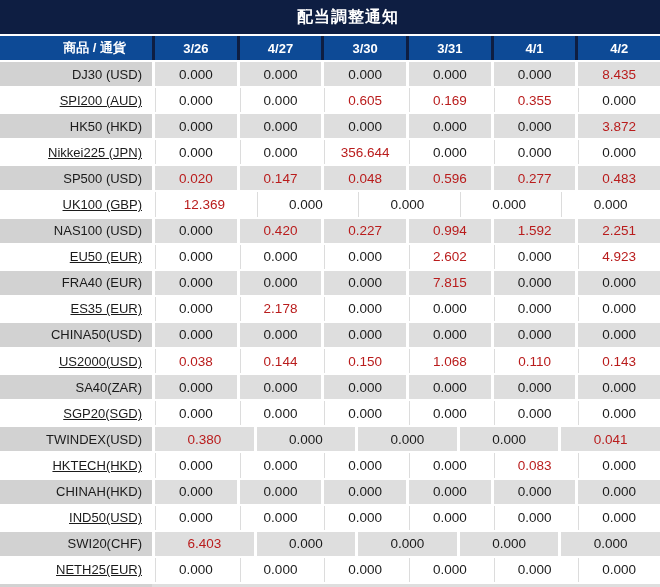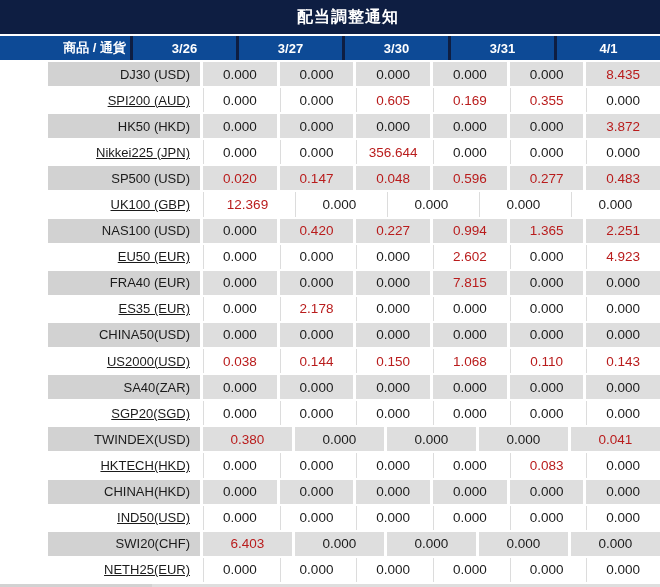--- a/index.html
+++ b/index.html
@@ -12,50 +12,51 @@
     letter-spacing:1px;
     padding-left:36px;
   }
 
   .header{display:flex;height:26px;box-sizing:border-box;border-bottom:2px solid #fff;}
   .hcell{
     flex:1;background:#0d4a96;color:#fff;font-weight:bold;font-size:13px;
     display:flex;align-items:center;justify-content:center;
     box-sizing:border-box;border-left:3px solid #0e1e42;
   }
-  .hcell.first{width:130px;flex:none;border-left:none;justify-content:flex-end;padding-right:4px;}
+  .hcell.first{width:152px;flex:none;border-left:none;justify-content:flex-end;padding-right:26px;}
 
   .row{display:flex;height:26.1px;box-sizing:border-box;border-bottom:2px solid #fff;}
   .cell{
     flex:1;box-sizing:border-box;display:flex;align-items:center;justify-content:center;
     font-size:13.5px;color:#1b1b1b;border-left:3px solid #fff;
   }
-  .cell.label{width:152px;flex:none;border-left:none;justify-content:flex-end;padding-right:10px;font-size:13px;margin-left:48px;}
+  .cell.label{width:152px;flex:none;border-left:none;justify-content:flex-end;padding-right:10px;font-size:13px;}
   .row.gray .cell{background:#dedede;}
   .row.gray .cell.label{background:#d2d2d2;}
   .row.white .cell{background:#fff;box-shadow:inset 1px 0 0 #dcdcdc;}
   .row.white .cell.label{box-shadow:none;text-decoration:underline;}
   .cell.red{color:#b91c1c;}
 
   .strip{display:flex;height:3px;}
   .strip-l{width:152px;background:#d2d2d2;}
   .strip-r{flex:1;background:#dedede;}
 </style>
 </head>
 <body>
 
 <div class="wrap">
   <div class="title">配当調整通知</div>
   <div class="header">
       <div class="hcell first">商品 / 通貨</div>
       <div class="hcell">3/26</div>
-      <div class="hcell">3/27</div>
+      <div class="hcell">4/27</div>
       <div class="hcell">3/30</div>
       <div class="hcell">3/31</div>
       <div class="hcell">4/1</div>
+      <div class="hcell">4/2</div>
     </div>
   <div id="table-body">
       <div class="row gray">
         <div class="cell label">DJ30 (USD)</div>
         <div class="cell value">0.000</div>
         <div class="cell value">0.000</div>
         <div class="cell value">0.000</div>
         <div class="cell value">0.000</div>
         <div class="cell value">0.000</div>
         <div class="cell value red">8.435</div>
@@ -103,21 +104,21 @@
         <div class="cell value">0.000</div>
         <div class="cell value">0.000</div>
         <div class="cell value">0.000</div>
       </div>
       <div class="row gray">
         <div class="cell label">NAS100 (USD)</div>
         <div class="cell value">0.000</div>
         <div class="cell value red">0.420</div>
         <div class="cell value red">0.227</div>
         <div class="cell value red">0.994</div>
-        <div class="cell value red">1.365</div>
+        <div class="cell value red">1.592</div>
         <div class="cell value red">2.251</div>
       </div>
       <div class="row white">
         <div class="cell label">EU50 (EUR)</div>
         <div class="cell value">0.000</div>
         <div class="cell value">0.000</div>
         <div class="cell value">0.000</div>
         <div class="cell value red">2.602</div>
         <div class="cell value">0.000</div>
         <div class="cell value red">4.923</div>

